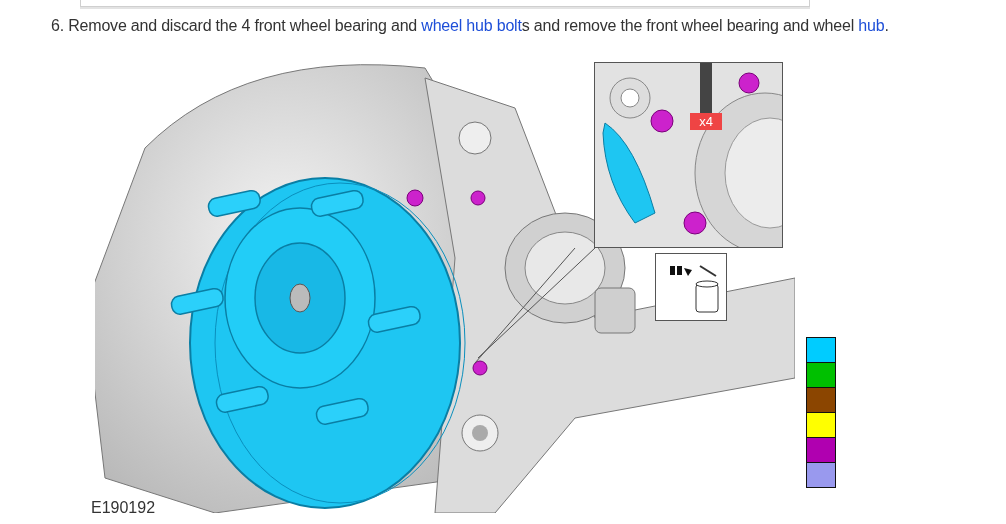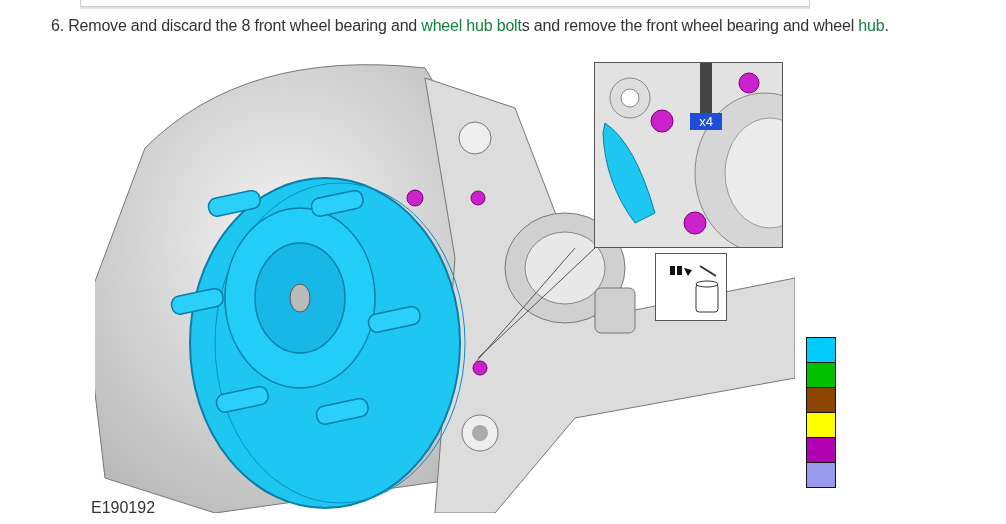--- a/index.html
+++ b/index.html
@@ -1,34 +1,34 @@
 <!DOCTYPE html>
 <html><head>
 <meta charset="utf-8">
 <style>
   html,body{margin:0;padding:0;background:#fff;}
   body{width:1006px;height:524px;position:relative;overflow:hidden;font-family:"Liberation Sans",sans-serif;}
   .topbox{position:absolute;left:80px;top:-4px;width:728px;height:10px;border:1px solid #cfcfcf;border-top:none;background:#fff;box-shadow:0 2px 0 #e3e3e3;}
   .step{position:absolute;left:51px;top:17px;font-size:16px;color:#333;white-space:nowrap;letter-spacing:-0.2px;}
-  .step a{color:#15803d;text-decoration:none;}
+  .step a{color:#1d4ed8;text-decoration:none;}
   .figure{position:absolute;left:95px;top:58px;width:700px;height:455px;}
   .inset{position:absolute;left:594px;top:62px;width:187px;height:184px;border:1.5px solid #555;background:#e9e9e9;overflow:hidden;}
   .trash{position:absolute;left:655px;top:253px;width:70px;height:66px;border:1.5px solid #555;background:#fff;}
   .legend{position:absolute;left:806px;top:338px;width:30px;}
   .swatch{width:28px;height:24px;border:1px solid #111;margin-top:-1px;}
   .figid{position:absolute;left:91px;top:499px;font-size:16px;color:#333;}
-  .x4{position:absolute;left:690px;top:113px;width:32px;height:17px;background:#1d4ed8;color:#fff;font-size:13px;line-height:17px;text-align:center;}
+  .x4{position:absolute;left:690px;top:113px;width:32px;height:17px;background:#ef4444;color:#fff;font-size:13px;line-height:17px;text-align:center;}
 </style>
 </head>
 <body>
 
 <div class="topbox"></div>
 
 <div class="step">
-  <span>6.</span><span> Remove and discard the 8 front wheel bearing and </span><a href="#">wheel hub bolt</a><span>s and remove the front wheel bearing and wheel </span><a href="#">hub</a><span>.</span>
+  <span>6.</span><span> Remove and discard the 4 front wheel bearing and </span><a href="#">wheel hub bolt</a><span>s and remove the front wheel bearing and wheel </span><a href="#">hub</a><span>.</span>
 </div>
 
 <svg class="figure" viewBox="0 0 700 455" width="700" height="455">
   <defs>
     <radialGradient id="g1" cx="50%" cy="40%" r="70%">
       <stop offset="0" stop-color="#f4f4f4"></stop>
         <stop offset="1" stop-color="#b8b8b8"></stop>
     </radialGradient>
   </defs>
 

